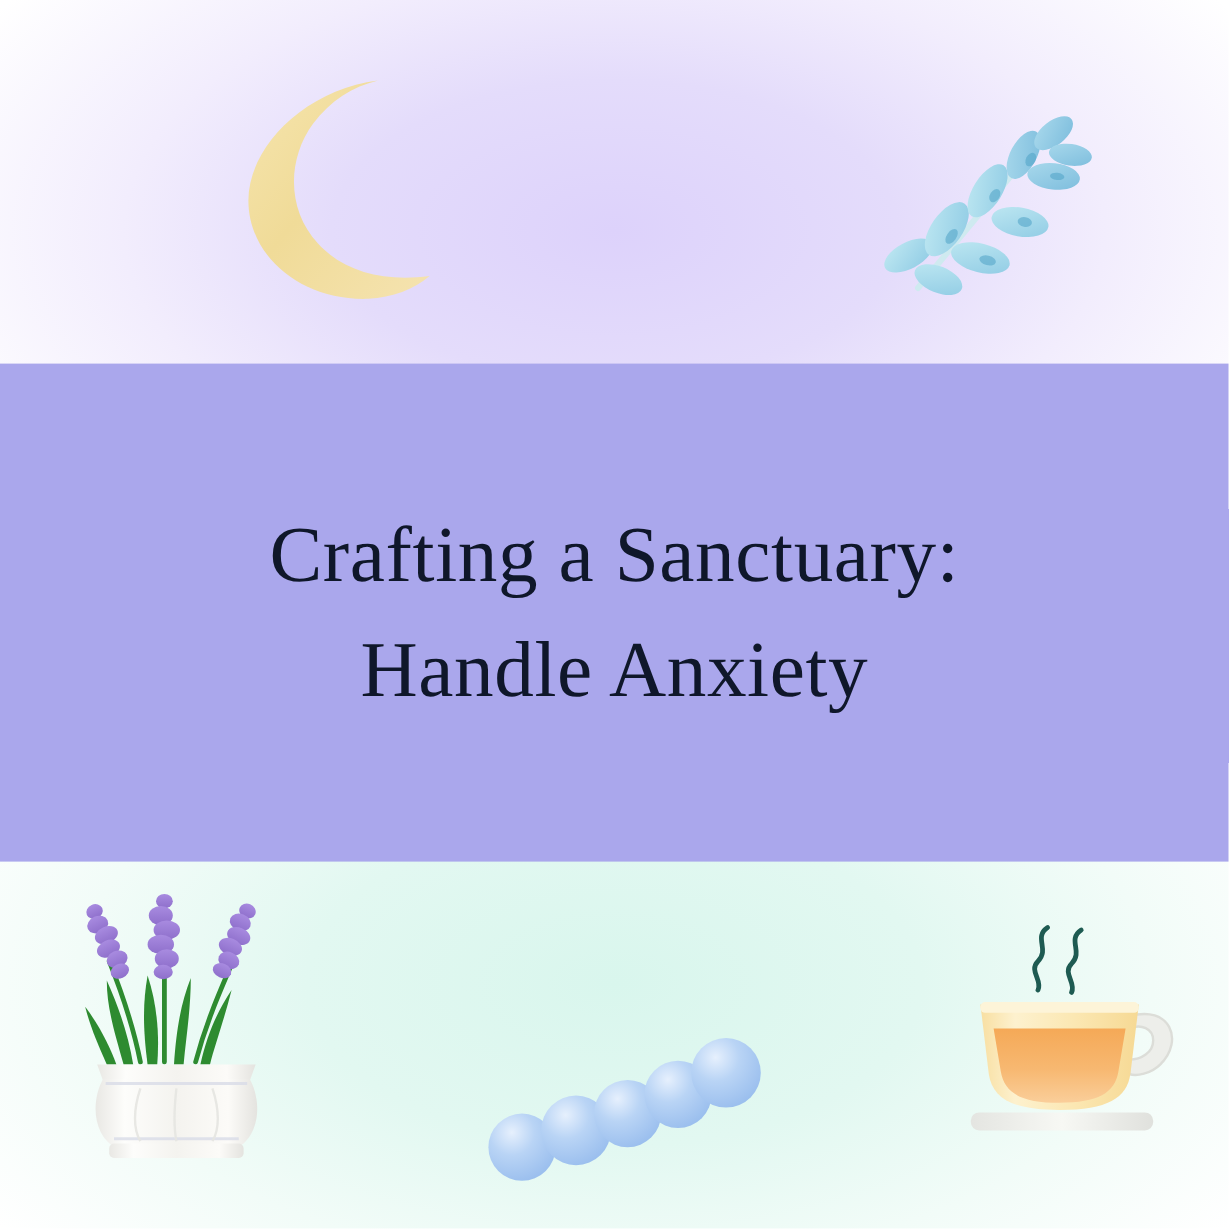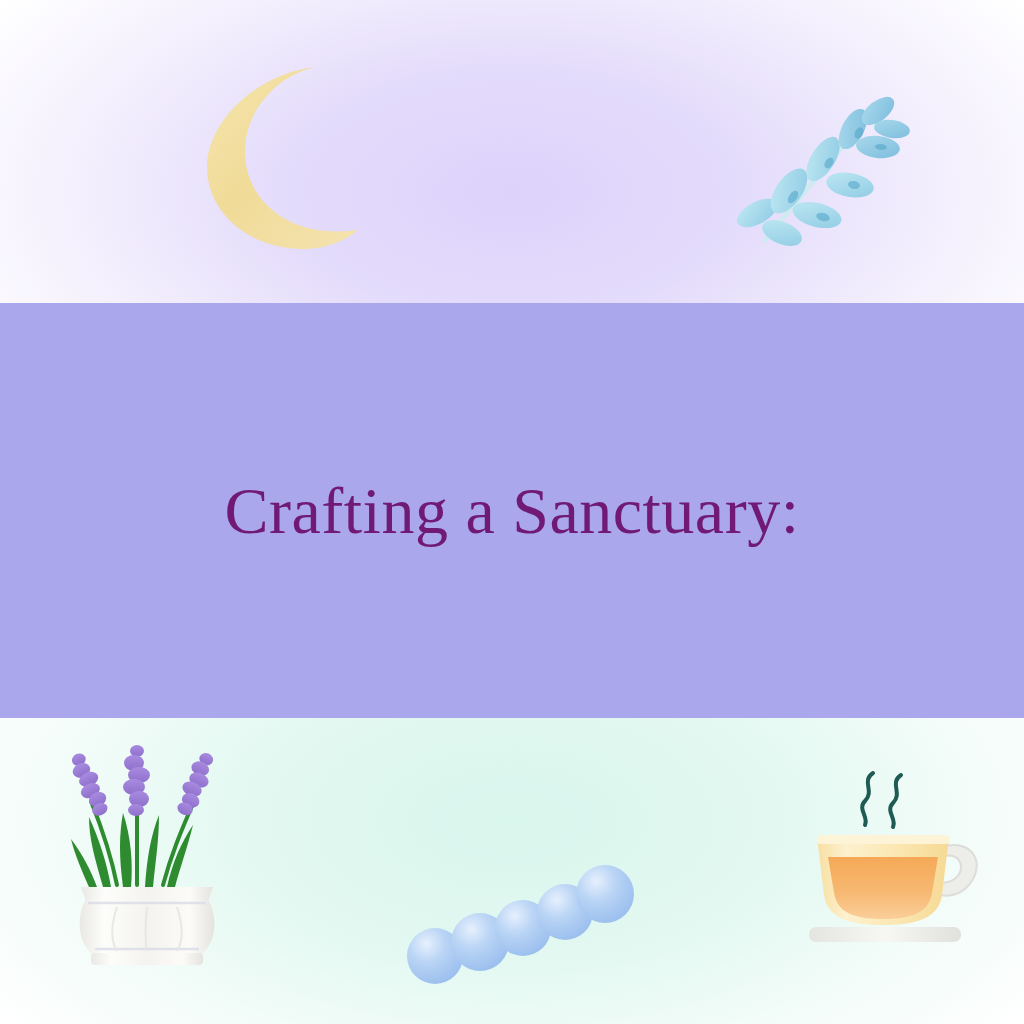--- a/index.html
+++ b/index.html
@@ -41,21 +41,21 @@
     left: 0; top: 303px;
     width: 1024px; height: 415px;
     background: #aaa7ec;
     display: flex;
     flex-direction: column;
     align-items: center;
     justify-content: center;
   }
   .banner-title {
     margin: 0;
-    color: #701a75;
+    color: #0f172a;
     font-family: "Liberation Serif", serif;
     font-weight: 400;
     font-size: 66px;
     line-height: 96px;
     text-align: center;
     letter-spacing: 0.5px;
     width: 100%;
   }
   .banner-title .tline { display: block; }
 
@@ -159,20 +159,21 @@
         <ellipse cx="119" cy="100" rx="6" ry="4" transform="rotate(10 119 100)"></ellipse>
         <ellipse cx="124" cy="48" rx="6" ry="4" transform="rotate(-62 124 48)"></ellipse>
         <ellipse cx="146" cy="62" rx="6" ry="3" transform="rotate(6 146 62)"></ellipse>
       </g>
     </svg>
   </div>
 
   <div class="banner">
     <h1 class="banner-title">
       <span class="tline">Crafting a Sanctuary:</span>
+      <span class="tline">Handle Anxiety</span>
     </h1>
   </div>
 
   <div class="lavender">
     <svg viewBox="0 0 205 235" width="205" height="235">
       <defs>
         <linearGradient id="potGrad" x1="0" y1="0" x2="1" y2="0">
           <stop offset="0%" stop-color="#E9E8E4"></stop>
           <stop offset="18%" stop-color="#FDFDFB"></stop>
           <stop offset="50%" stop-color="#F4F3EF"></stop>

